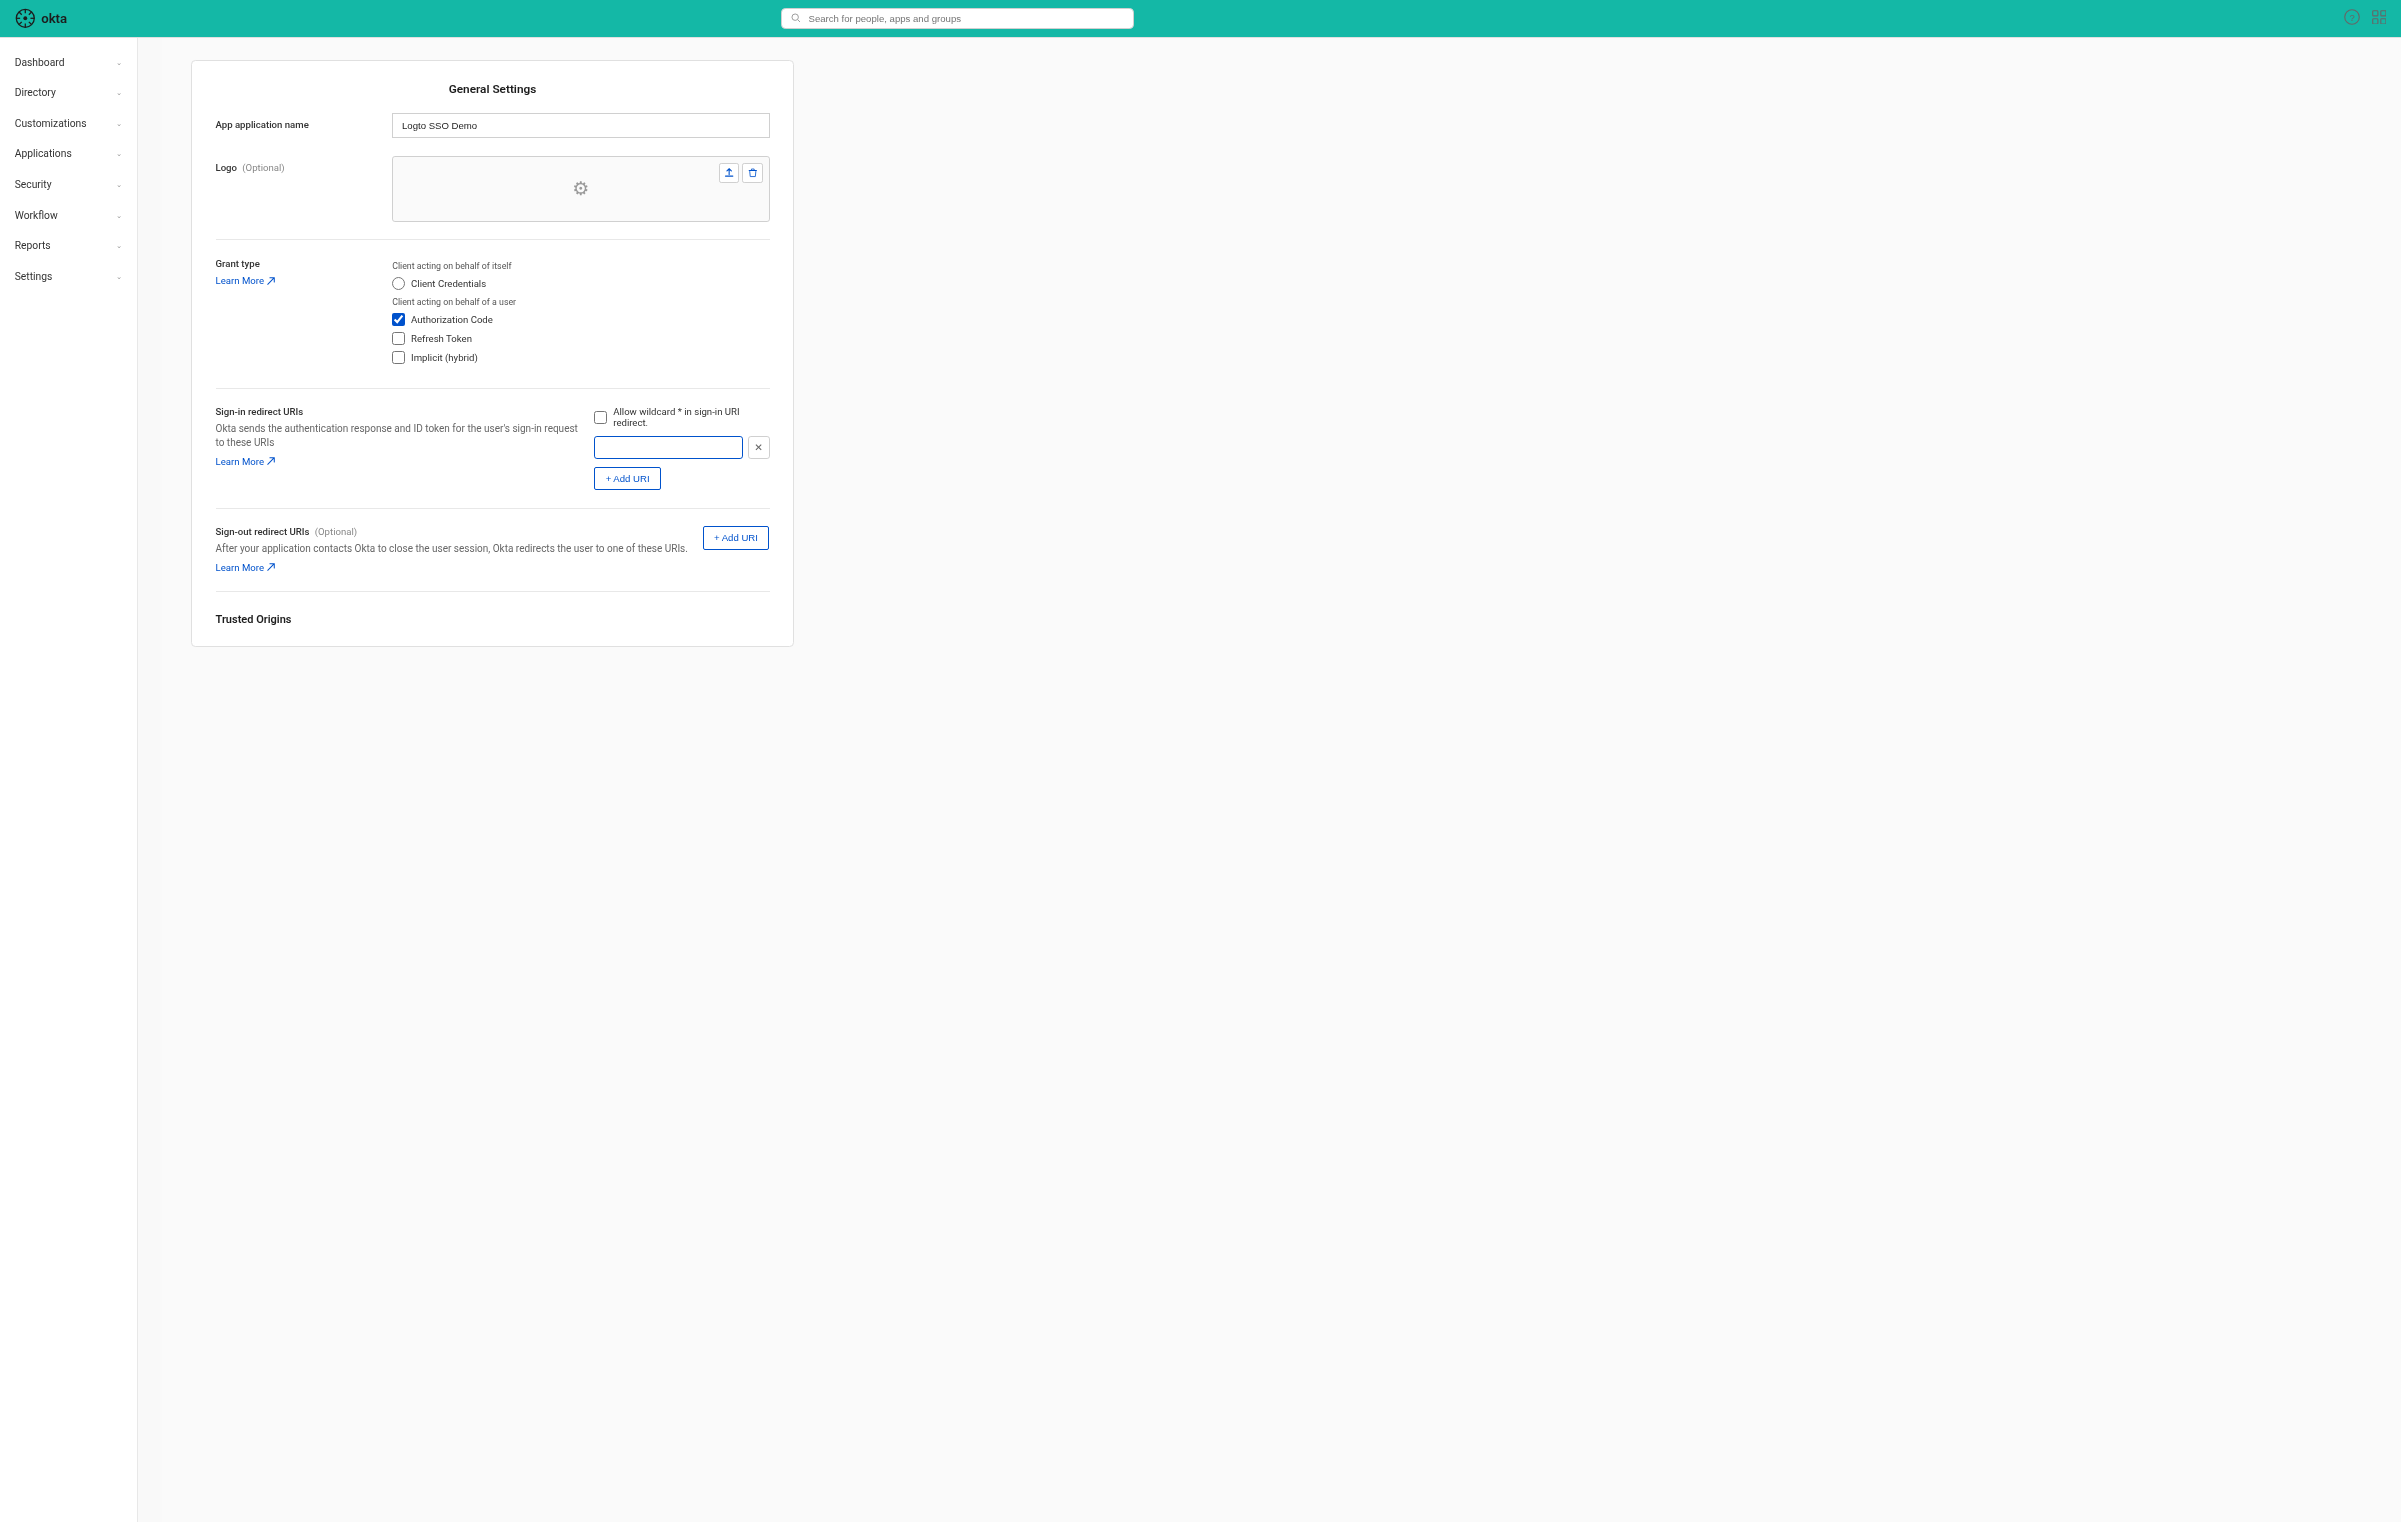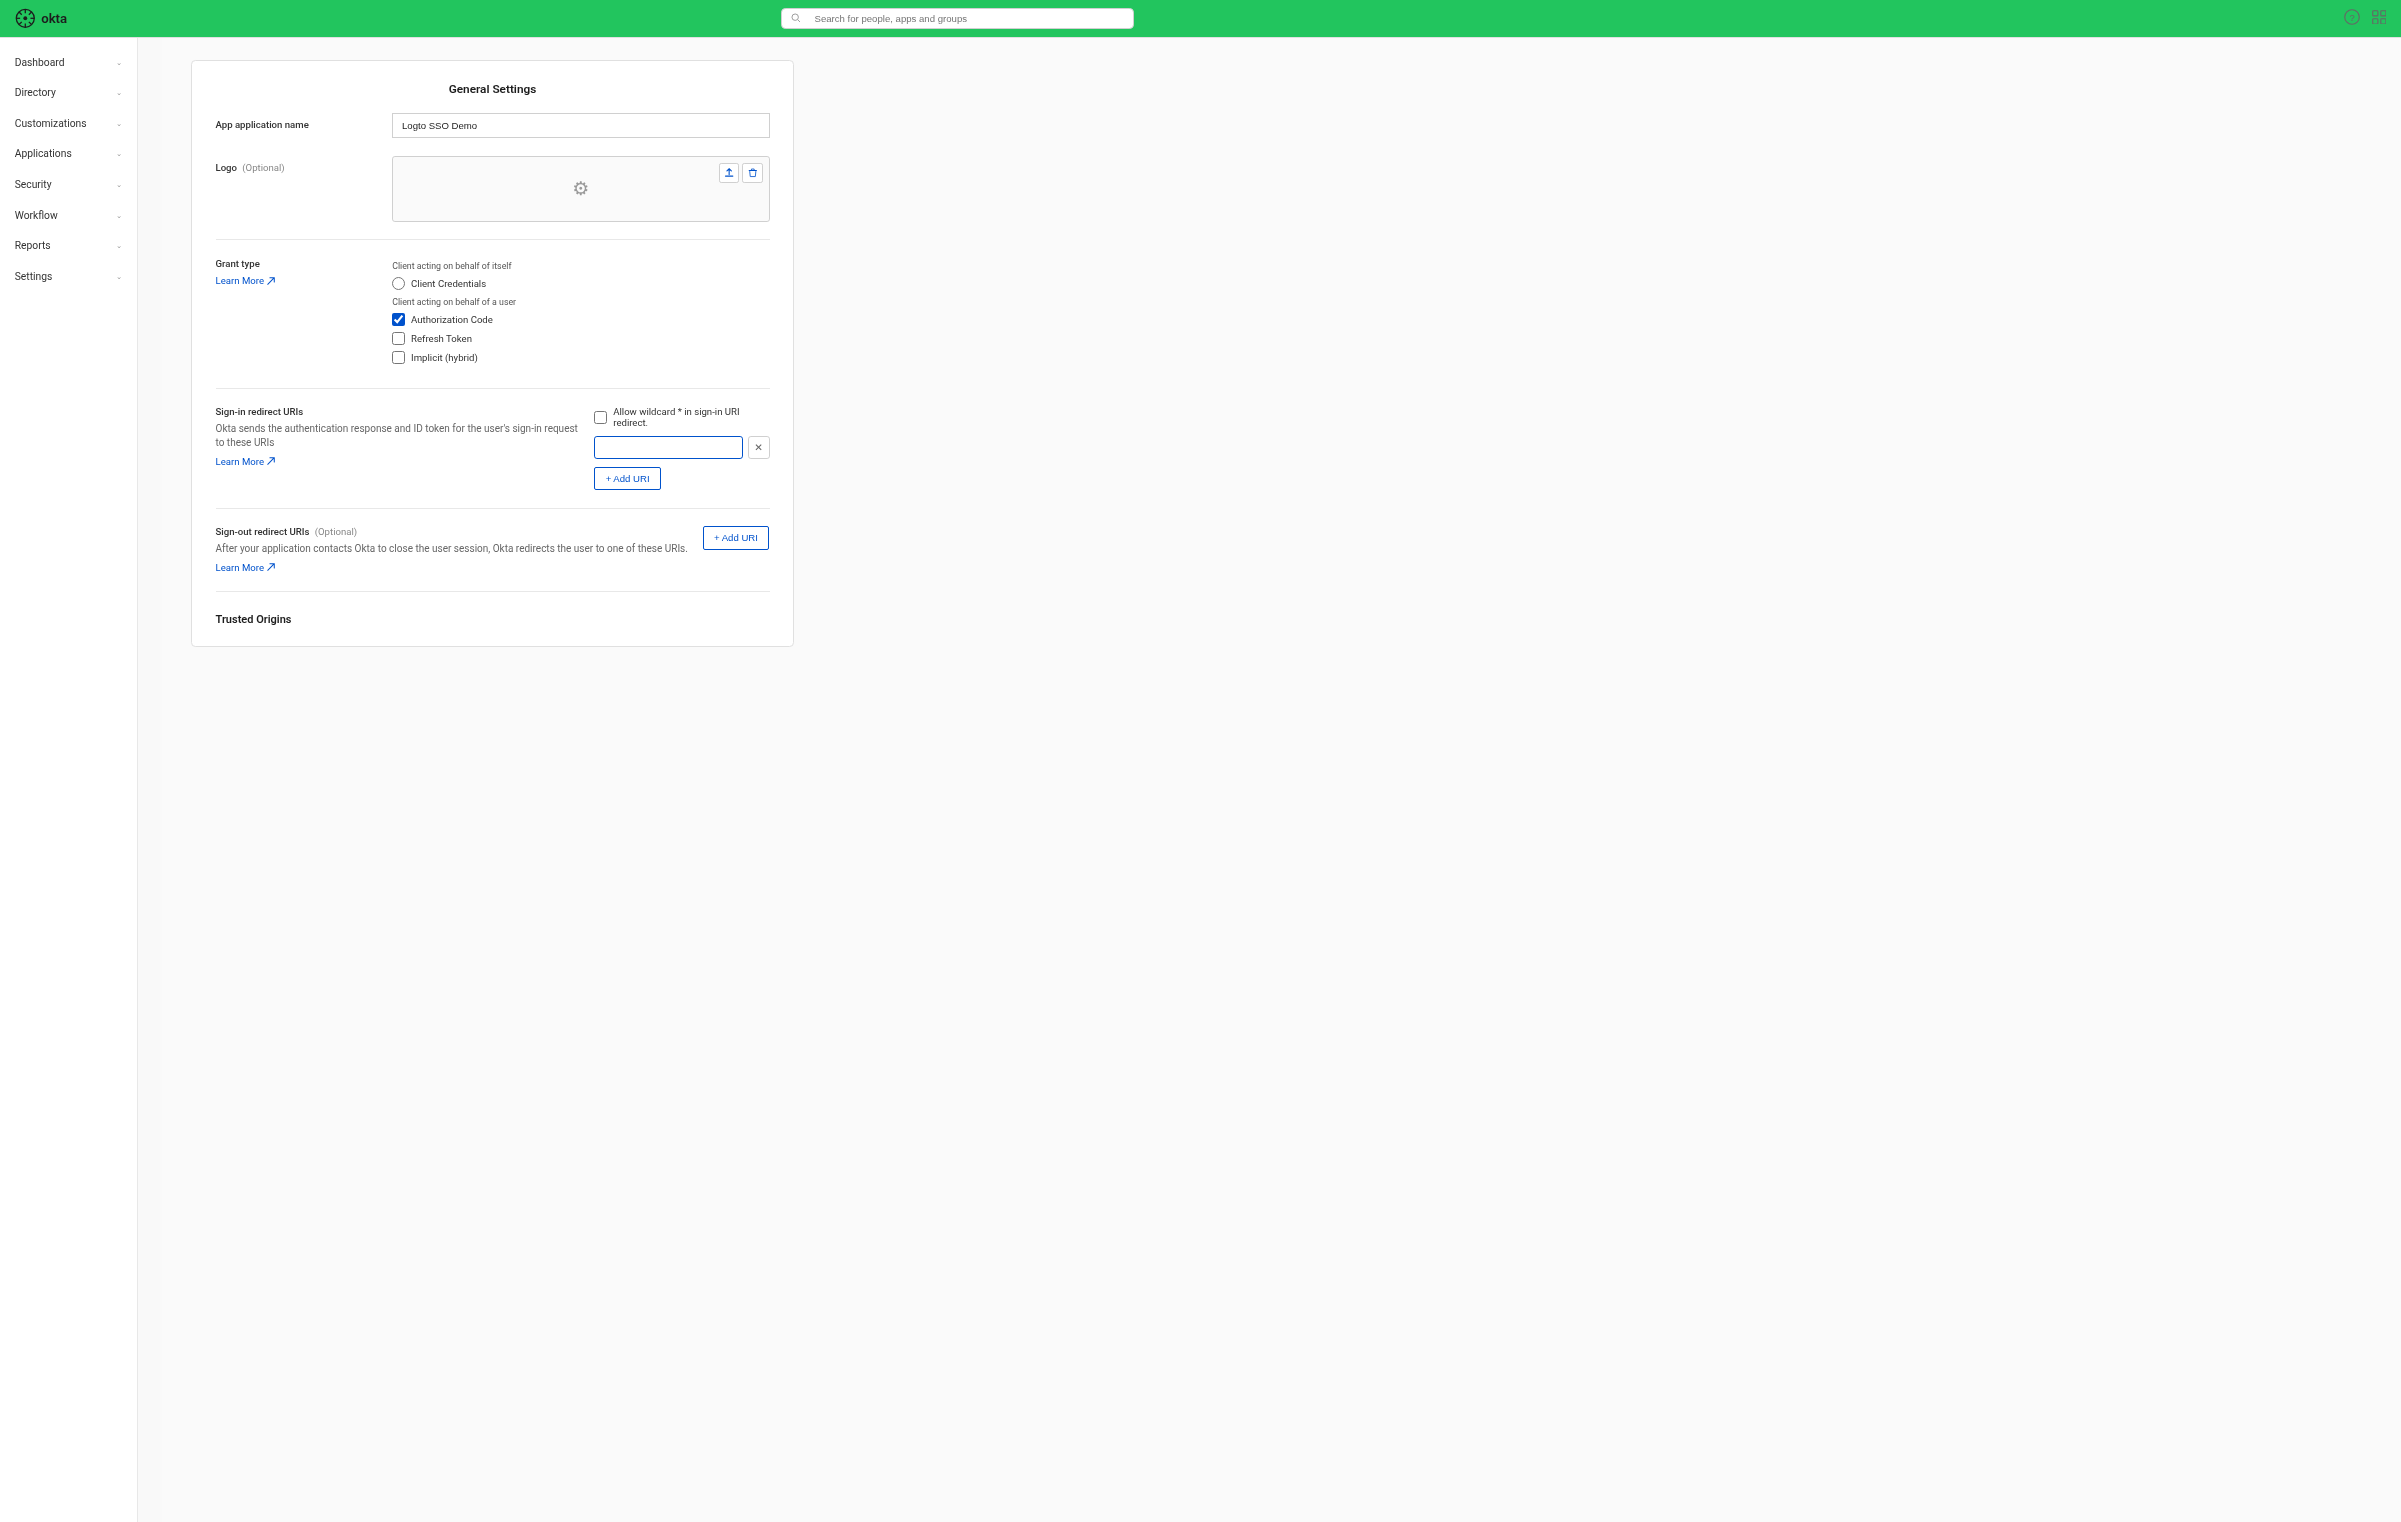--- a/index.html
+++ b/index.html
@@ -1,31 +1,31 @@
 <!DOCTYPE html>
 <html style="font-size:11.8px"><head>
   <meta charset="utf-8">
   <style>
     * { box-sizing: border-box; margin: 0; padding: 0; }
     body { font-family: -apple-system, BlinkMacSystemFont, 'Segoe UI', Roboto, sans-serif; background: #f9f9f9; color: #1d1d1d; font-size: 10.3px; }
 
     
     .topnav {
       display: flex; align-items: center; height: 38px;
-      background: #22c55e; border-bottom: 0.7px solid #e0e0e0;
+      background: #14b8a6; border-bottom: 0.7px solid #e0e0e0;
       padding: 0 14.7px; position: fixed; top: 0; left: 0; right: 0; z-index: 100;
     }
     .logo-area { display: flex; align-items: center; gap: 5.9px; min-width: 162px; }
     .logo-icon { width: 20.6px; height: 20.6px; }
     .logo-text { font-size: 13.2px; font-weight: 600; color: #1d1d1d; }
     .search-bar {
       flex: 1; max-width: 353px; margin: 0 auto;
       display: flex; align-items: center;
       border: 0.7px solid #d0d0d0; border-radius: 4.4px;
-      padding: 4.4px 8.8px; background: #fff; gap: 13px;
+      padding: 4.4px 8.8px; background: #fff; gap: 7px;
     }
     .search-bar input {
       border: none; outline: none; flex: 1; font-size: 9.6px; color: #666;
     }
     .nav-icons { display: flex; align-items: center; gap: 11.8px; margin-left: auto; }
     .nav-icon-btn { background: none; border: none; cursor: pointer; color: #444; font-size: 13.2px; }
 
     
     .layout { display: flex; margin-top: 38px; min-height: calc(100vh - 38px); }
 

